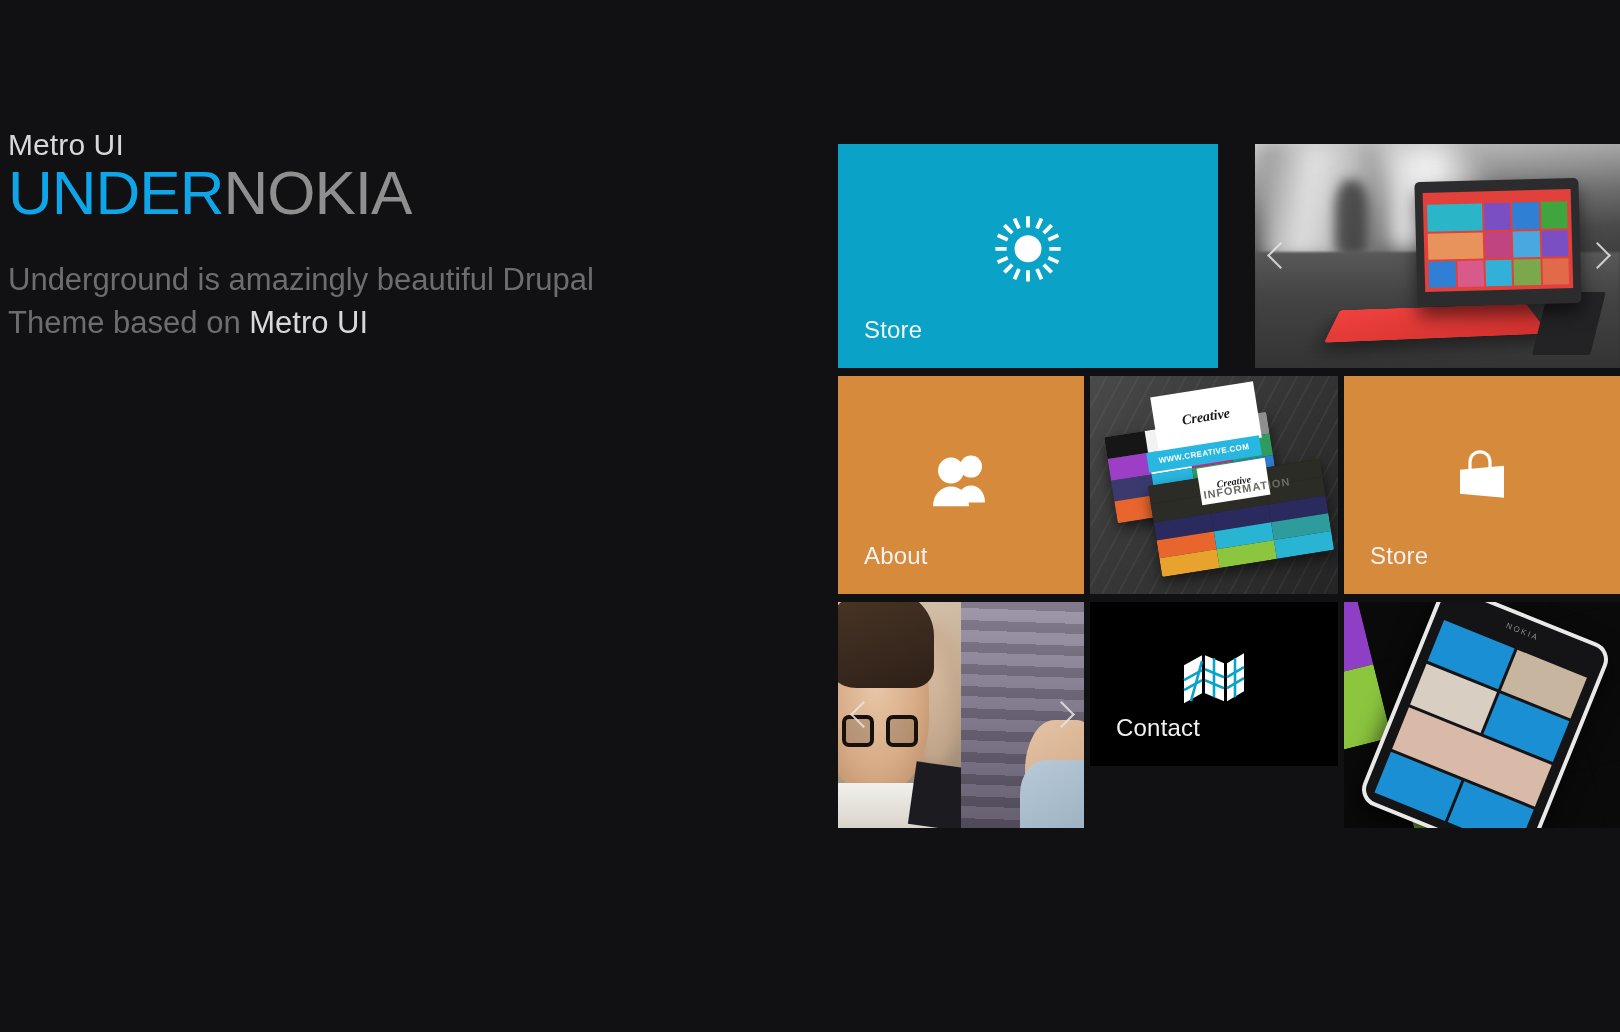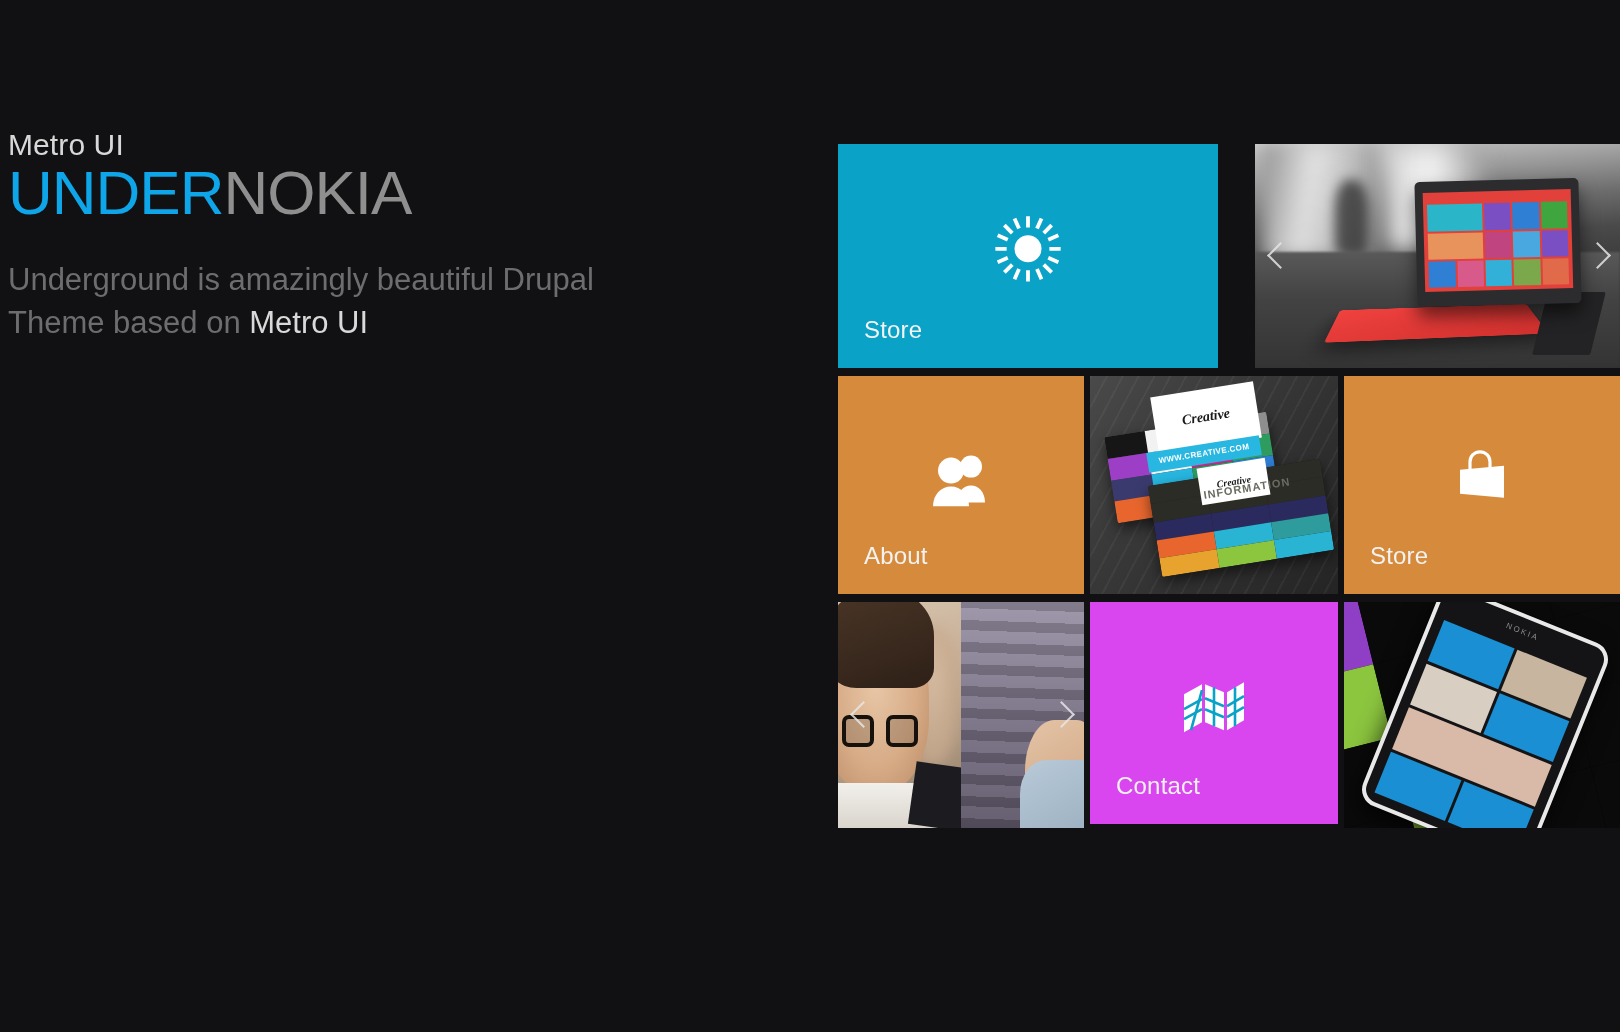--- a/index.html
+++ b/index.html
@@ -52,21 +52,21 @@
   }
   .tile-icon svg { display:block; }
 
   
   #tile-home     { left:0px;   top:6px;   width:380px; height:224px; background:#0ba2c7; }
   #tile-slider1  { left:417px; top:6px;   width:365px; height:224px; }
   #tile-about    { left:0px;   top:238px; width:246px; height:218px; background:#d68b3c; }
   #tile-cards    { left:252px; top:238px; width:248px; height:218px; }
   #tile-store    { left:506px; top:238px; width:276px; height:218px; background:#d68b3c; }
   #tile-people   { left:0px;   top:464px; width:246px; height:226px; }
-  #tile-contact  { left:252px; top:464px; width:248px; height:222px; background:#d946ef; }
+  #tile-contact  { left:252px; top:464px; width:248px; height:164px; background:#000000; }
   #tile-phone    { left:506px; top:464px; width:276px; height:226px; }
 
   
   .photo { position:absolute; inset:0; }
 
   
   .ph-surface { background:linear-gradient(175deg,#cfcfcf 0%,#a9a9a9 12%,#6d6d6d 30%,#4a4a4a 44%,#3b3b3b 58%,#2e2e2e 100%); }
   .ph-surface .win-blur {
     position:absolute; left:2%; top:0; width:32%; height:52%;
     background:linear-gradient(100deg,#8b8b8b,#e8e8e8 40%,#bdbdbd 70%,#7a7a7a);

